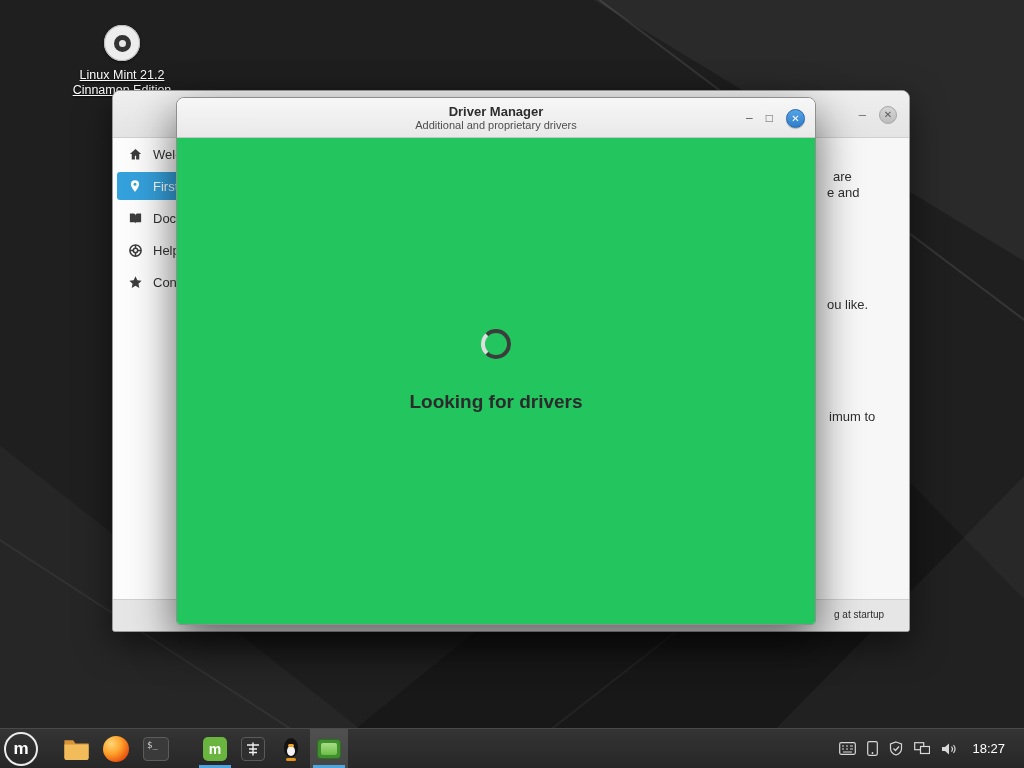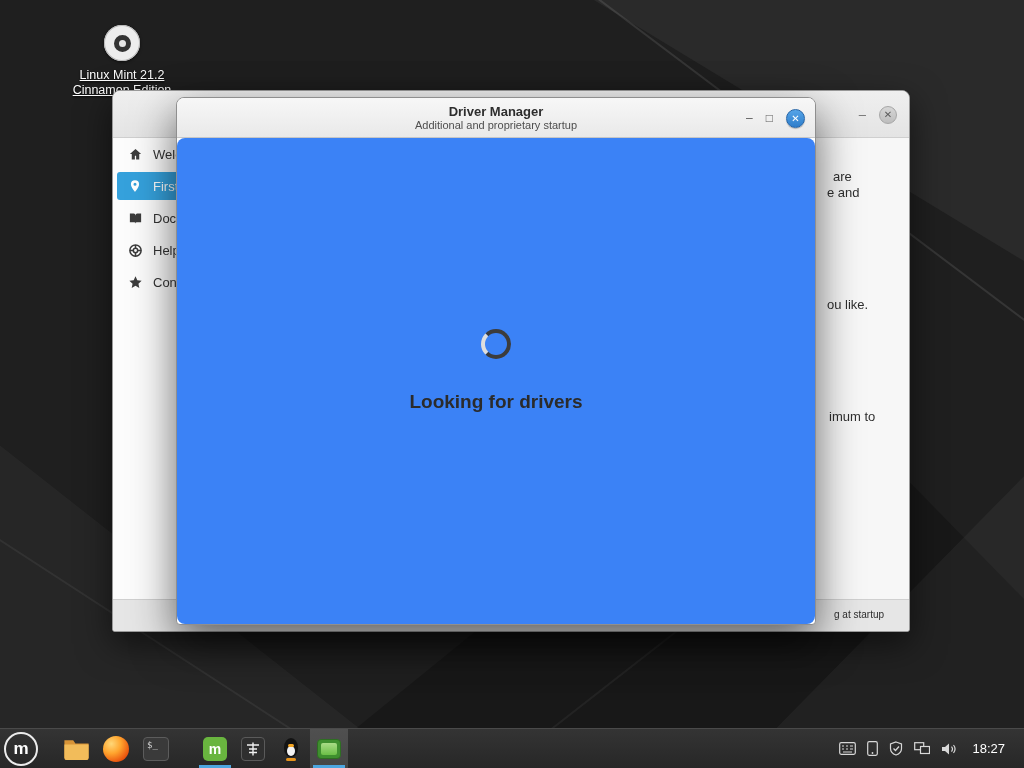--- a/index.html
+++ b/index.html
@@ -60,21 +60,21 @@
           box-shadow:0 16px 44px rgba(0,0,0,0.6); overflow:hidden; }
   .dm-header { height:40px; background:linear-gradient(#f7f7f7,#e9e9e9); border-bottom:1px solid #c6c6c6;
           position:relative; display:flex; flex-direction:column; align-items:center; justify-content:center; }
   .dm-title { font-size:13px; font-weight:bold; color:#2d2d2d; line-height:15px; }
   .dm-subtitle { font-size:11px; color:#4e4e4e; line-height:13px; }
   .dm-controls { position:absolute; right:10px; top:0; height:40px; display:flex; align-items:center; gap:13px; }
   .dm-ctrl { color:#5c5c5c; font-size:12px; line-height:1; }
   .dm-close { width:19px; height:19px; border-radius:50%; background:linear-gradient(#55a4e8,#2f7ecb);
           border:1px solid #2565a8; color:#fff; font-size:10px; font-weight:bold;
           display:flex; align-items:center; justify-content:center; box-shadow:0 1px 1px rgba(0,0,0,0.25); }
-  .dm-body { position:absolute; top:40px; bottom:0; left:0; right:0; background:#3b82f6;border-radius:8px; }
+  .dm-body { position:absolute; top:40px; bottom:0; left:0; right:0; background:#22c55e; }
   .spinner { position:absolute; left:304px; top:191px; width:30px; height:30px; border-radius:50%;
           border:4px solid #3c3c3c; border-left-color:#dedede; animation:spin 1.1s linear infinite; }
   @keyframes spin { to { transform:rotate(360deg); } }
   .dm-heading { position:absolute; top:253px; left:0; right:0; text-align:center;
           font-size:19px; font-weight:bold; color:#2b2b2b; }
   .dm-message { position:absolute; top:290px; left:0; right:0; text-align:center; font-size:13px; color:#333; }
 
   
   .taskbar { position:absolute; left:0; right:0; bottom:0; height:40px; z-index:20;
           background:linear-gradient(#343434,#272727); border-top:1px solid #4a4a4a;
@@ -193,21 +193,21 @@
   <span class="frag" style="left:716px; top:318px;">imum to</span>
 
   <div class="welcome-footer">
     <span class="footer-frag">g at startup</span>
   </div>
 </div>
 
 <div class="driver-dialog">
   <div class="dm-header">
     <div class="dm-title">Driver Manager</div>
-    <div class="dm-subtitle">Additional and proprietary startup</div>
+    <div class="dm-subtitle">Additional and proprietary drivers</div>
     <div class="dm-controls">
       <span class="dm-ctrl">–</span>
       <span class="dm-ctrl">□</span>
       <span class="dm-close">✕</span>
     </div>
   </div>
   <div class="dm-body">
     <div class="spinner"></div>
     <div class="dm-heading">Looking for drivers</div>
   </div>

